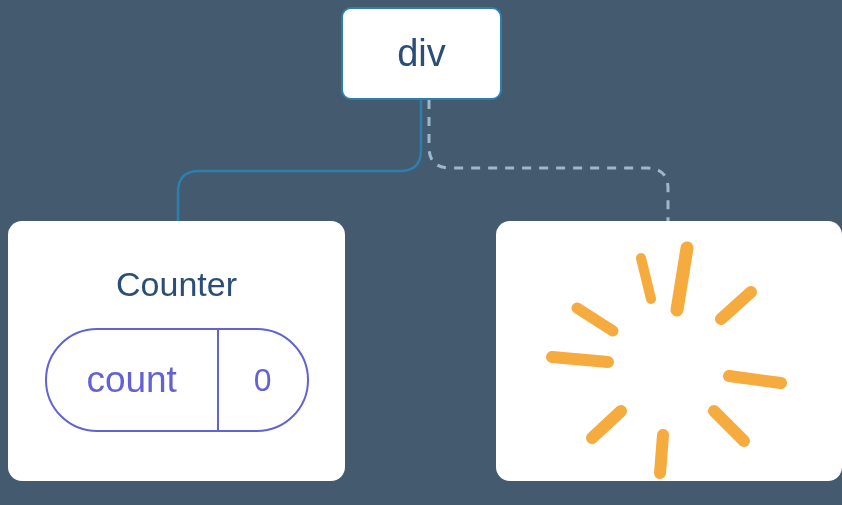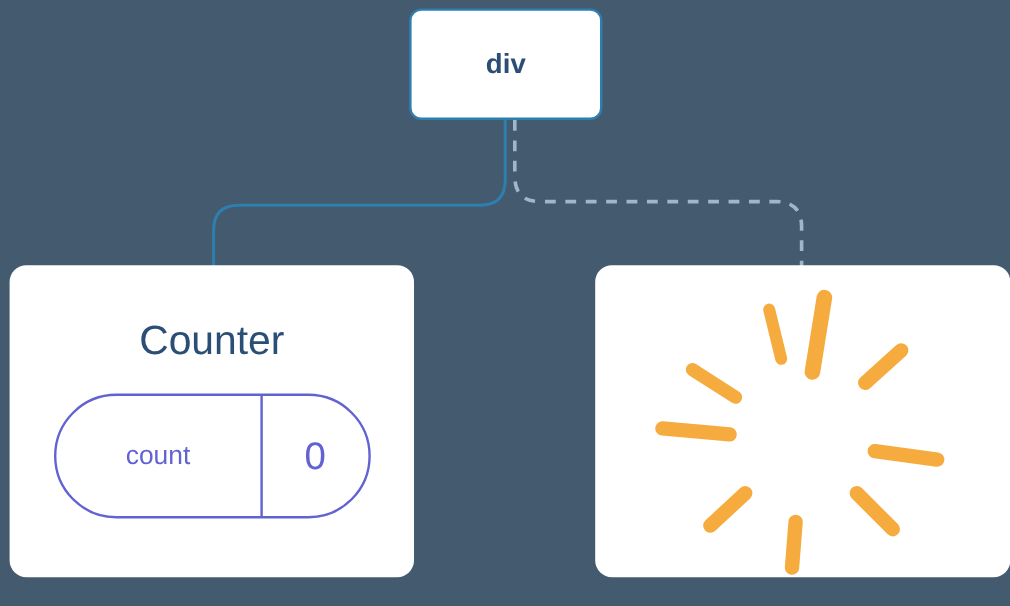--- a/index.html
+++ b/index.html
@@ -28,22 +28,22 @@
     background:var(--card-background,#ffffff);
     border:2px solid var(--node-border,#2d7fb0);
     border-radius:10px;
     box-sizing:border-box;
     display:flex;
     align-items:center;
     justify-content:center;
     z-index:2;
   }
   .node-root .label{
-    font-size:23px;
-    font-weight:700;
+    font-size:38px;
+    font-weight:400;
     color:var(--title-text,#2a4e76);
   }
   .card{
     position:absolute;
     top:221px;
     height:260px;
     background:var(--card-background,#ffffff);
     border-radius:14px;
     box-sizing:border-box;
     z-index:2;
@@ -73,21 +73,21 @@
     display:flex;
     align-items:stretch;
     overflow:hidden;
     background:var(--card-background,#ffffff);
   }
   .state-key{
     flex:0 0 65.5%;
     display:flex;
     align-items:center;
     justify-content:center;
-    font-size:22px;
+    font-size:37px;
     color:var(--state-accent,#6262d3);
     border-right:2px solid var(--state-accent,#6262d3);
   }
   .state-value{
     flex:1;
     display:flex;
     align-items:center;
     justify-content:center;
     font-size:32px;
     color:var(--state-accent,#6262d3);

